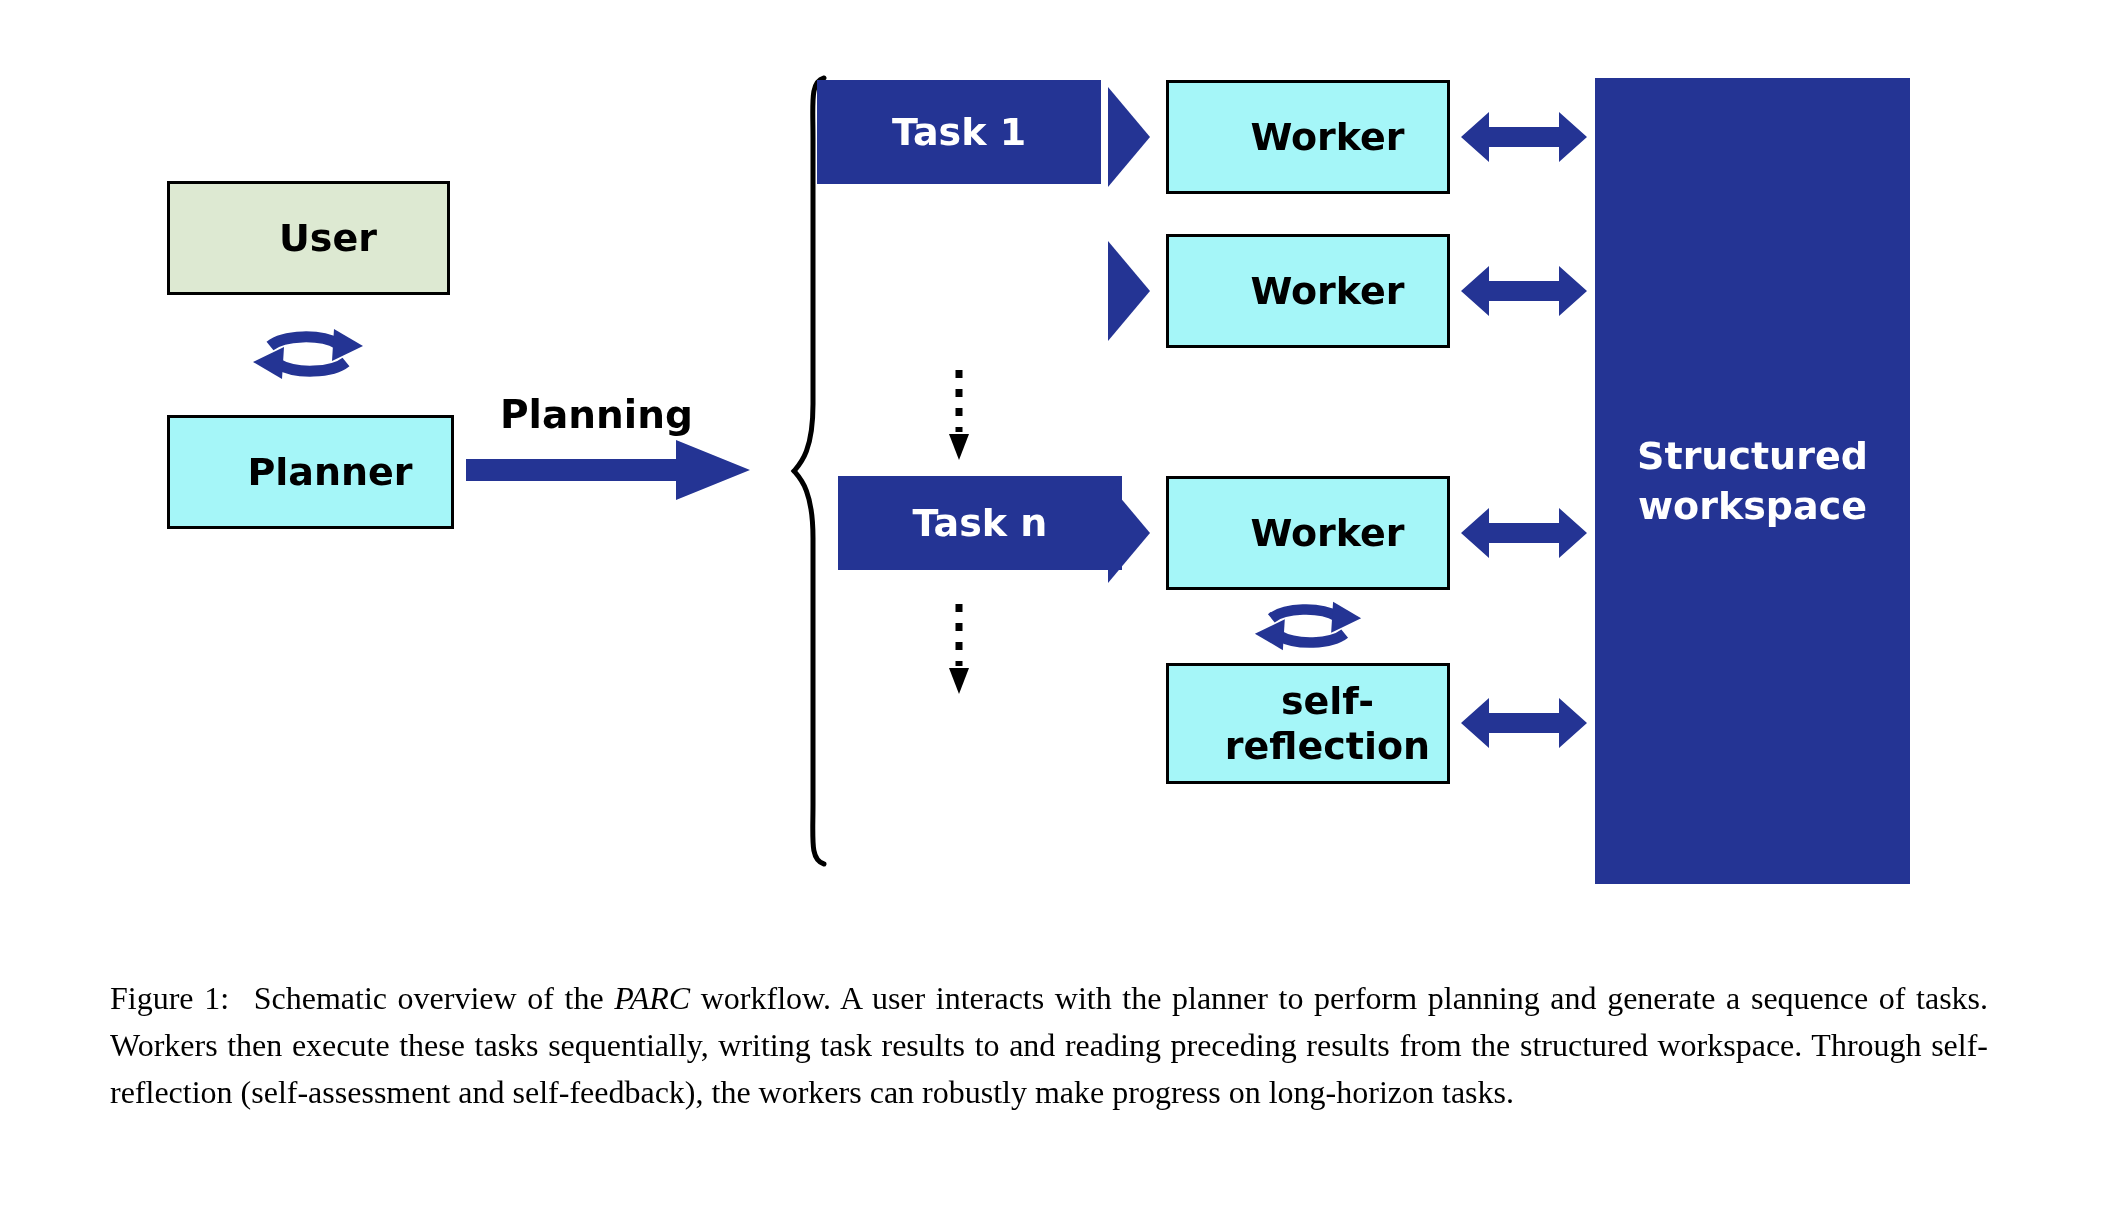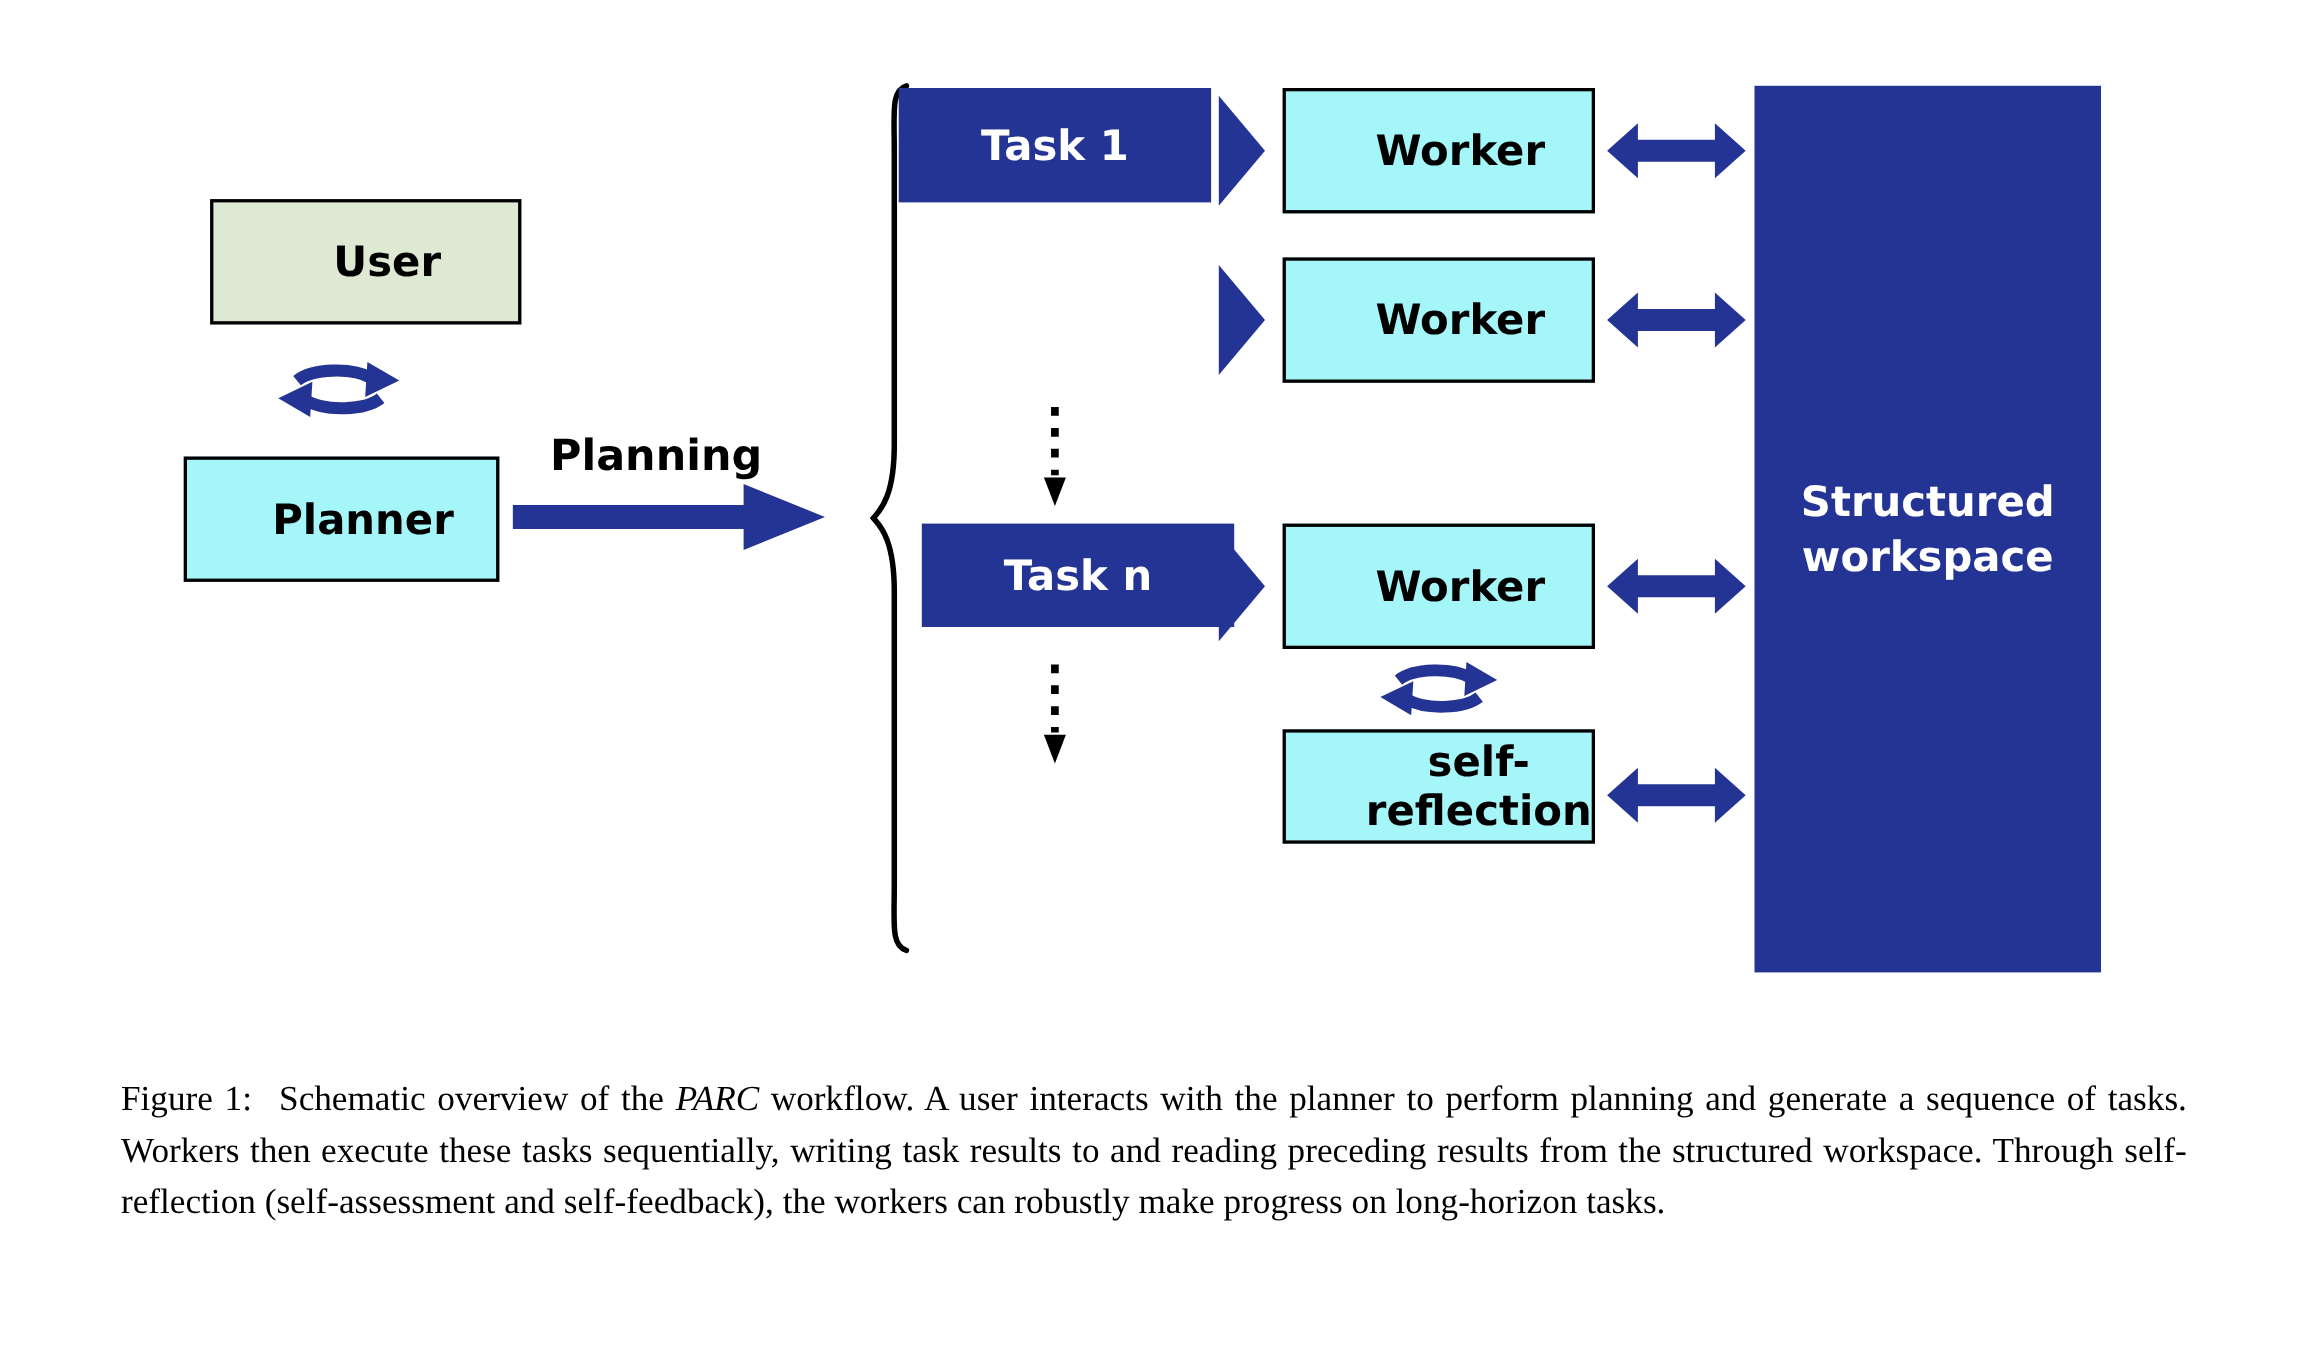--- a/index.html
+++ b/index.html
@@ -24,21 +24,21 @@
     position: absolute;
     display: flex;
     align-items: center;
     justify-content: center;
     text-align: center;
     font-weight: bold;
     font-size: 38px;
     color: #000;
   }
   .outlined { border: 3px solid var(--black); padding-left: 39px; }
-  .green-bg { background: var(--green); margin-left: 24px; }
+  .green-bg { background: var(--green); }
   .cyan-bg  { background: var(--cyan); }
   .dark-bg  { background: var(--dark-blue); color: #ffffff; }
   .abs { position: absolute; }
   .db-fill { fill: var(--dark-blue); }
   .db-stroke { stroke: var(--dark-blue); }
   .planning-label {
     position: absolute;
     font-weight: bold;
     font-size: 39px;
     color: #000;
@@ -138,21 +138,21 @@
     <polygon points="4,66 24,66 14,92" fill="#000"></polygon>
   </svg>
 
   <svg class="abs" style="left:1252px; top:598px;" width="112" height="56" viewBox="0 0 116 58">
     <path class="db-stroke" d="M 20 21 A 40 17 0 0 1 88 19" stroke-width="11" fill="none"></path>
     <polygon class="db-fill" points="84,4 113,21 82,36"></polygon>
     <path class="db-stroke" d="M 96 37 A 40 17 0 0 1 28 39" stroke-width="11" fill="none"></path>
     <polygon class="db-fill" points="32,54 3,37 34,22"></polygon>
   </svg>
 
-  <div class="box outlined cyan-bg" style="left:1166px; top:663px; width:284px; height:104px;justify-content:flex-end;">
+  <div class="box outlined cyan-bg" style="left:1166px; top:663px; width:284px; height:121px;">
     <div class="sr-label">
       <div>self-</div>
       <div>reflection</div>
     </div>
   </div>
   <svg class="abs" style="left:1459px; top:692px;" width="130" height="62" viewBox="0 0 130 62">
     <polygon class="db-fill" points="2,31 30,6 30,21 100,21 100,6 128,31 100,56 100,41 30,41 30,56"></polygon>
   </svg>
 
   <div class="box dark-bg" style="left:1595px; top:78px; width:315px; height:806px;">

